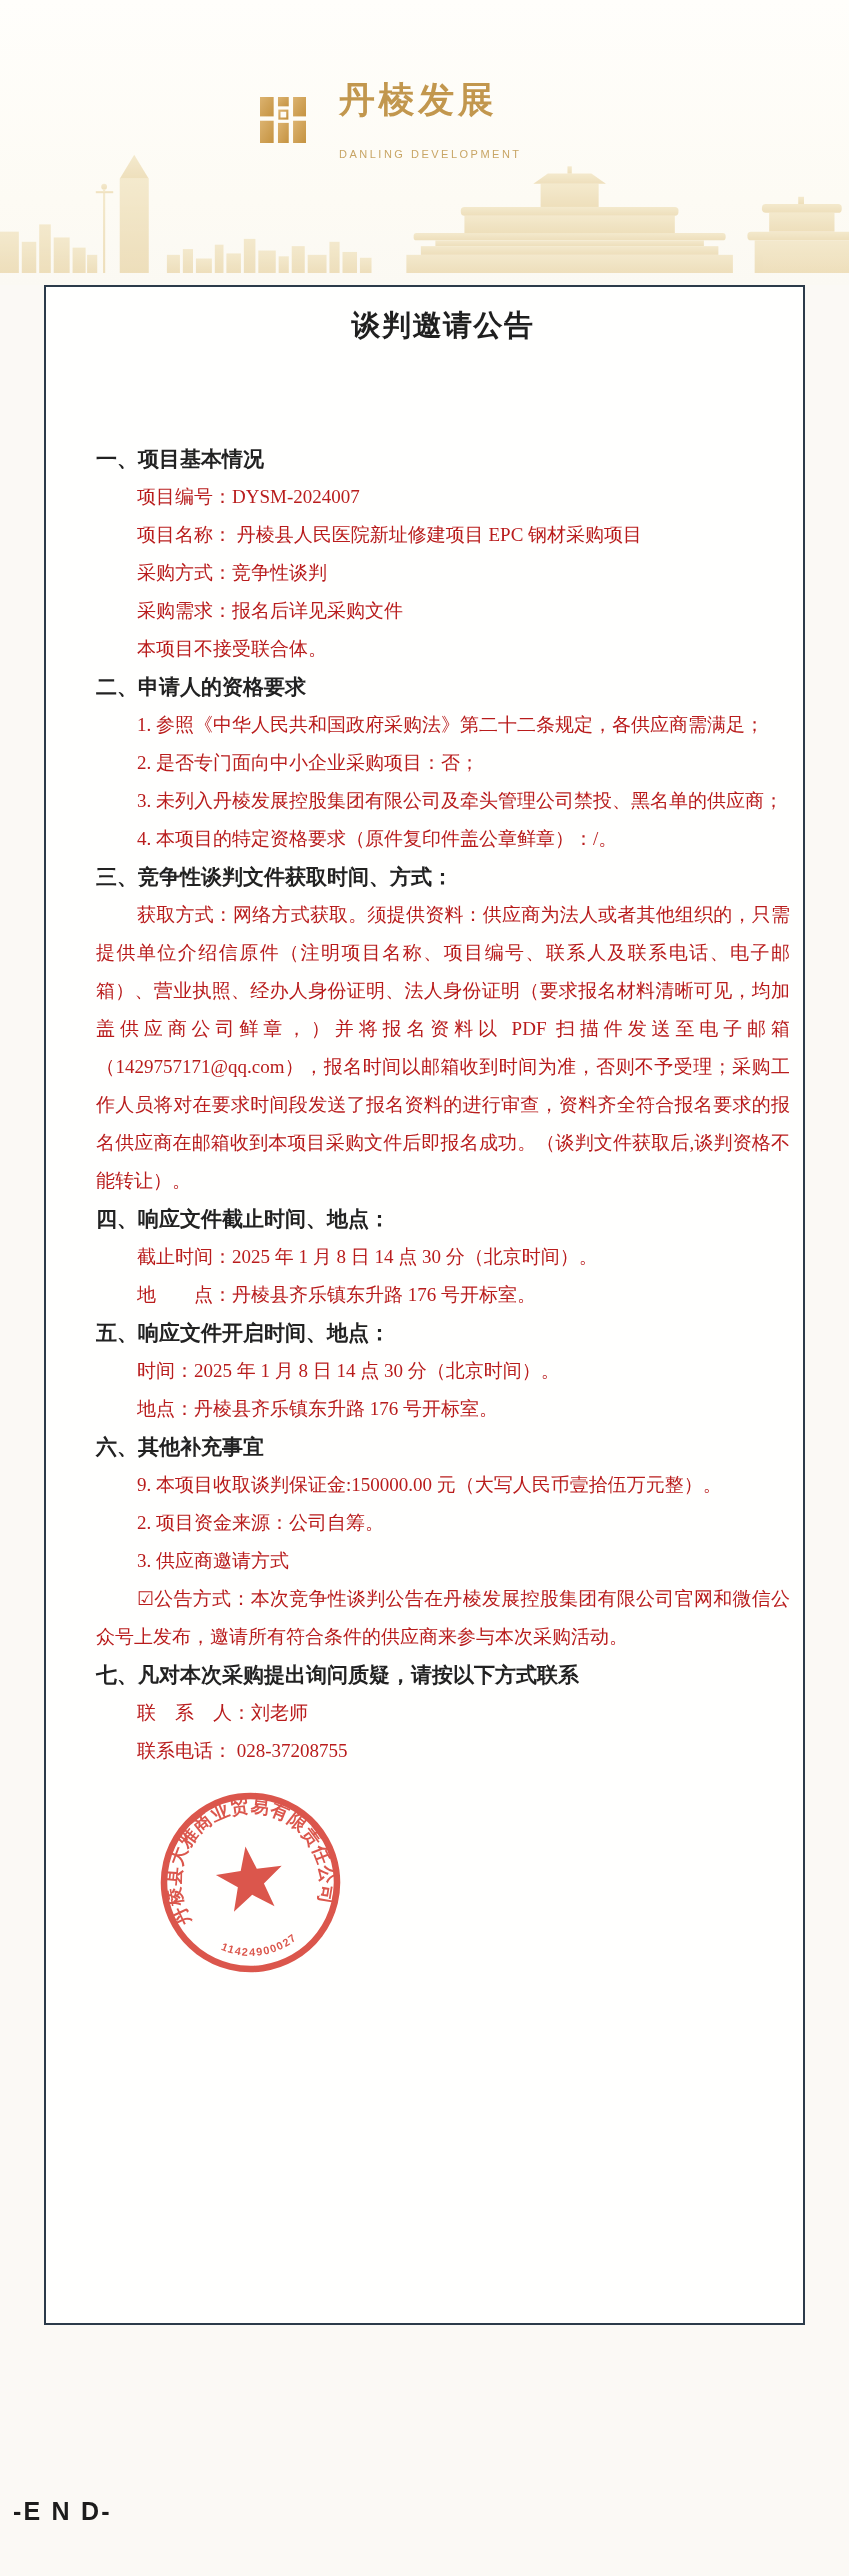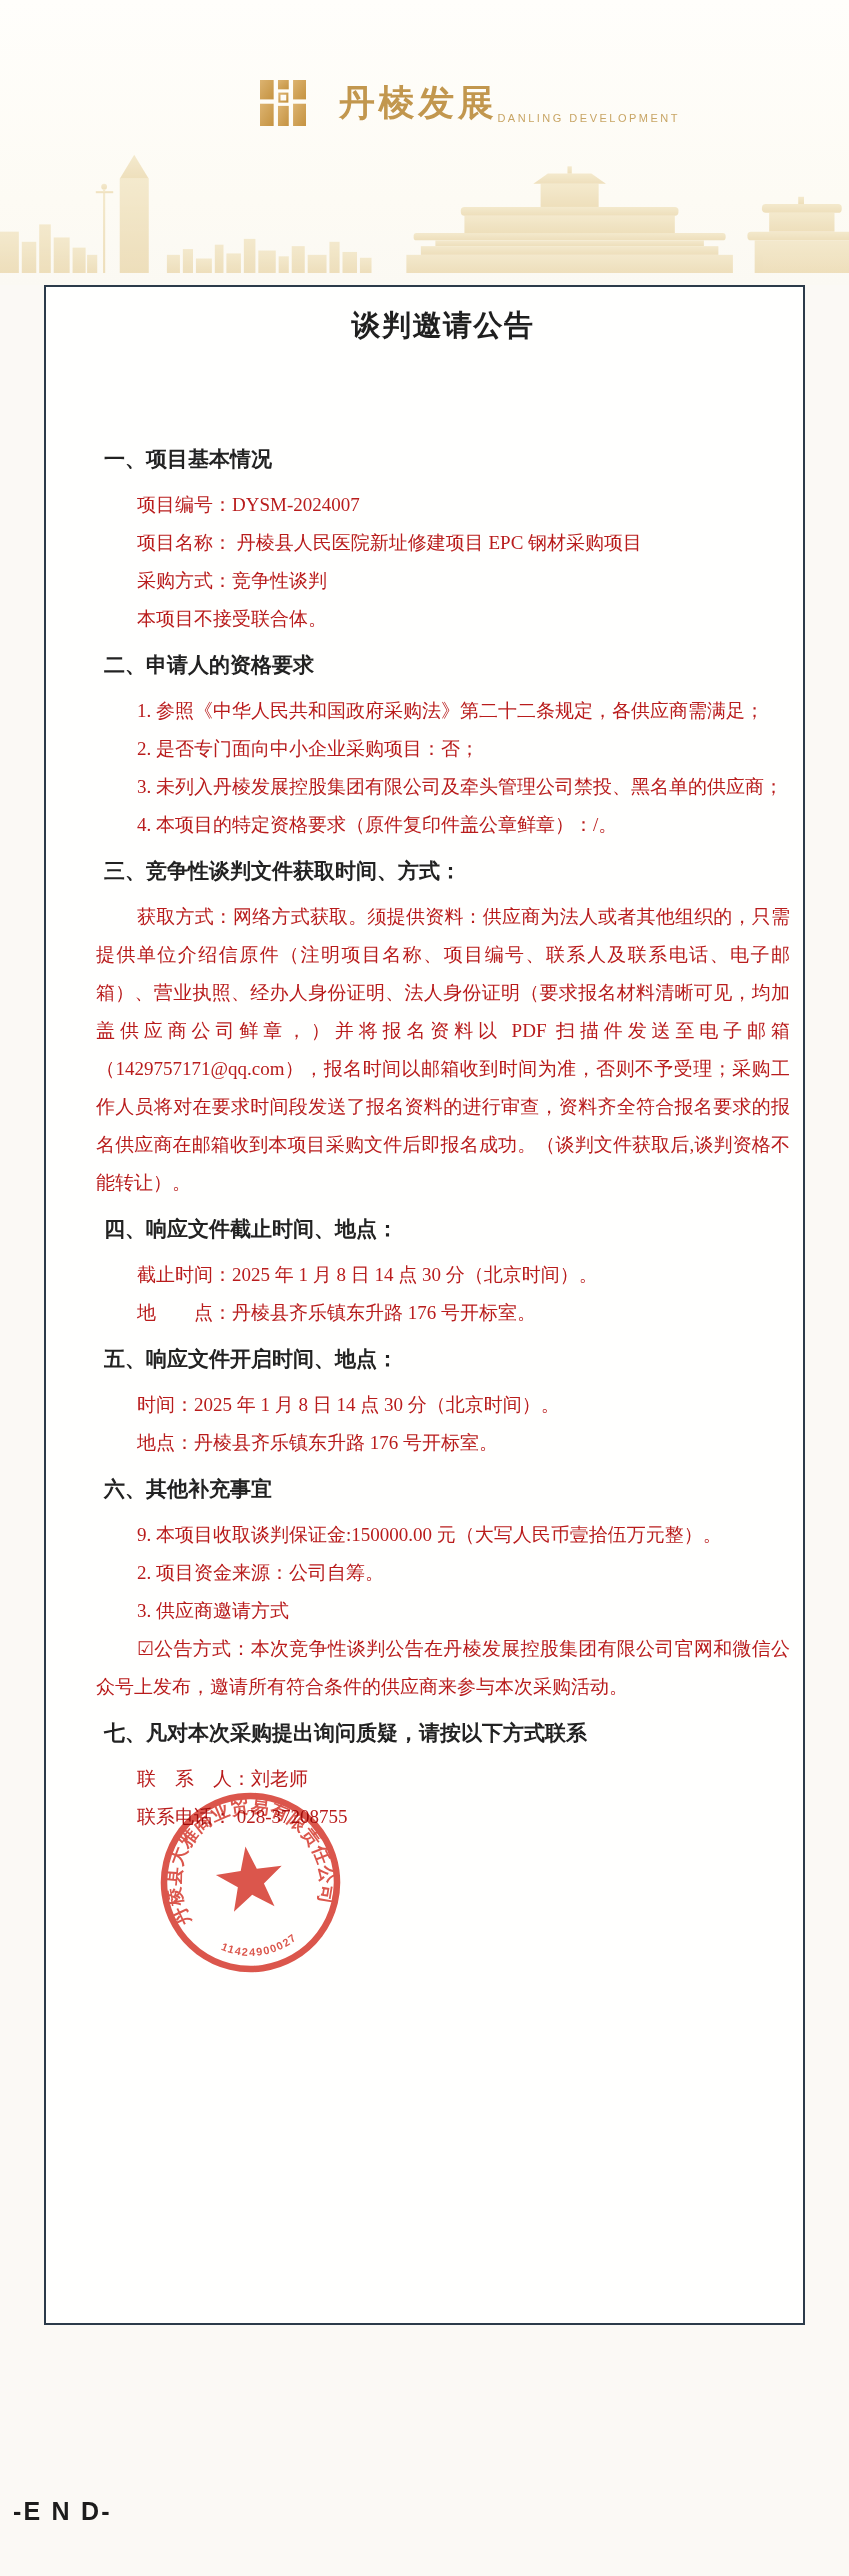--- a/index.html
+++ b/index.html
@@ -13,21 +13,21 @@
   
   .brand-header{
     position:absolute;top:0;left:0;width:849px;height:285px;
     background:linear-gradient(180deg,#fffefb 0%,#fdfbf4 70%,#fbf9f3 100%);
   }
   .lockup{
     position:absolute;left:260px;top:80px;
     display:flex;align-items:center;gap:33px;
   }
   .logo-icon{display:block;}
-  .brand-text{display:flex;flex-direction:row;align-items:flex-end;}
+  .brand-text{display:flex;flex-direction:column;align-items:flex-start;}
   .brand-cn{
     font-family:"Liberation Serif","DejaVu Serif",serif;
     font-weight:bold;font-size:36px;line-height:41px;
     letter-spacing:3.6px;color:#c2974e;white-space:nowrap;
   }
   .brand-en{
     font-family:"Liberation Sans","DejaVu Sans",sans-serif;
     font-size:11px;letter-spacing:2.5px;color:#c8a565;
     margin-top:27px;white-space:nowrap;
   }
@@ -42,21 +42,21 @@
     padding:22px 13px 0 50px;
   }
   .doc-title{
     margin:0 0 98px 0;
     text-align:center;
     font-family:"Liberation Sans","DejaVu Sans",sans-serif;
     font-weight:bold;font-size:29px;line-height:33px;
     letter-spacing:1.5px;color:#1f1f1f;
   }
   .sec-heading{
-    margin:8px;
+    margin:0;
     font-family:"Liberation Sans","DejaVu Sans",sans-serif;
     font-weight:bold;font-size:21px;line-height:38px;
     color:#222;
   }
   .para{
     margin:0;
     font-size:19px;line-height:38px;
     color:#b91c1c;
     text-indent:41px;
     text-align:justify;
@@ -165,20 +165,21 @@
     </svg>
   </div>
 
   <div class="doc">
     <h1 class="doc-title">谈判邀请公告</h1>
 
     <h2 class="sec-heading">一、项目基本情况</h2>
     <p class="para">项目编号：DYSM-2024007</p>
     <p class="para">项目名称： 丹棱县人民医院新址修建项目 EPC 钢材采购项目</p>
     <p class="para">采购方式：竞争性谈判</p>
+    <p class="para">采购需求：报名后详见采购文件</p>
     <p class="para">本项目不接受联合体。</p>
 
     <h2 class="sec-heading">二、申请人的资格要求</h2>
     <p class="para">1. 参照《中华人民共和国政府采购法》第二十二条规定，各供应商需满足；</p>
     <p class="para">2. 是否专门面向中小企业采购项目：否；</p>
     <p class="para">3. 未列入丹棱发展控股集团有限公司及牵头管理公司禁投、黑名单的供应商；</p>
     <p class="para">4. 本项目的特定资格要求（原件复印件盖公章鲜章）：/。</p>
 
     <h2 class="sec-heading">三、竞争性谈判文件获取时间、方式：</h2>
     <p class="para">获取方式：网络方式获取。须提供资料：供应商为法人或者其他组织的，只需提供单位介绍信原件（注明项目名称、项目编号、联系人及联系电话、电子邮箱）、营业执照、经办人身份证明、法人身份证明（要求报名材料清晰可见，均加盖供应商公司鲜章，）并将报名资料以 PDF 扫描件发送至电子邮箱（1429757171@qq.com），报名时间以邮箱收到时间为准，否则不予受理；采购工作人员将对在要求时间段发送了报名资料的进行审查，资料齐全符合报名要求的报名供应商在邮箱收到本项目采购文件后即报名成功。（谈判文件获取后,谈判资格不能转让）。</p>

